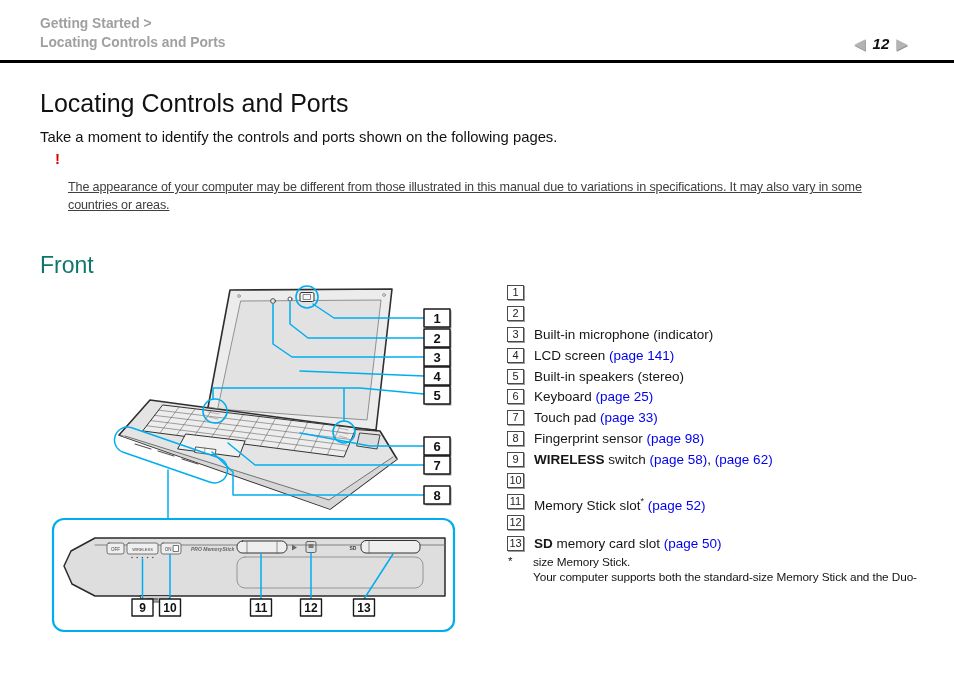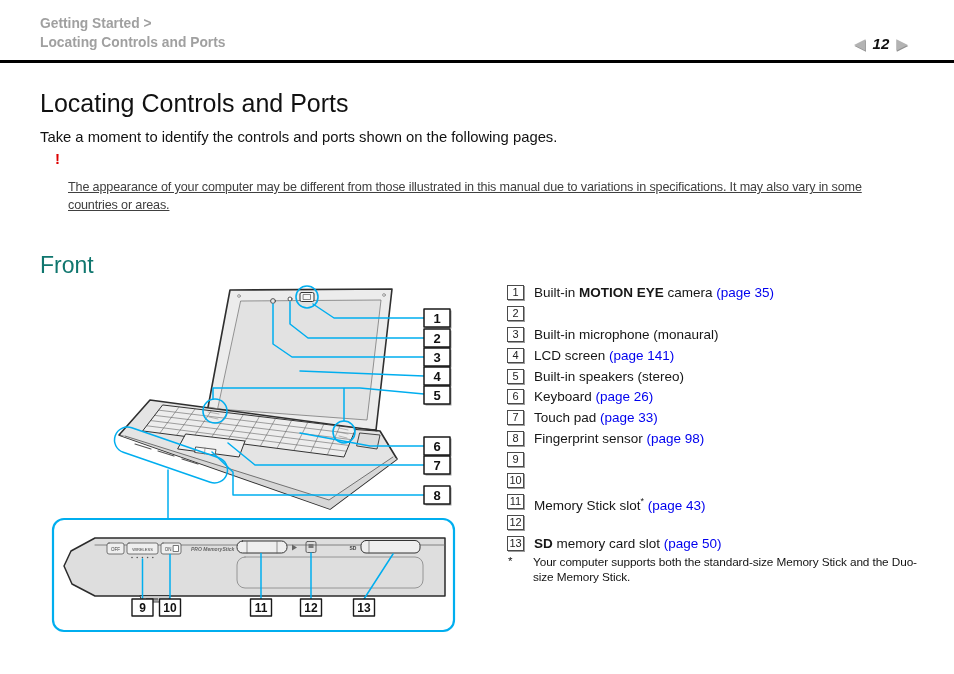--- a/index.html
+++ b/index.html
@@ -238,67 +238,67 @@
           <rect x="353.5" y="599" width="21" height="17" fill="#fff" stroke="#1a1a1a" stroke-width="1.4"></rect>
           <text x="364" y="611.8">13</text>
         </g>
     </g>
   </g>
 </svg>
 
 <div class="abs parts">
     <div class="part-row">
       <span class="numbox">1</span>
-      <span class="part-text"><span>Built-in </span><b>MOTION EYE</b><span> camera </span><a class="plink" href="#">(page 35)</a></span>
     </div>
     <div class="part-row">
       <span class="numbox">2</span>
     </div>
     <div class="part-row">
       <span class="numbox">3</span>
-      <span class="part-text"><span>Built-in microphone (monaural)</span></span>
+      <span class="part-text"><span>Built-in microphone (indicator)</span></span>
     </div>
     <div class="part-row">
       <span class="numbox">4</span>
       <span class="part-text"><span>LCD screen </span><a class="plink" href="#">(page 141)</a></span>
     </div>
     <div class="part-row">
       <span class="numbox">5</span>
       <span class="part-text"><span>Built-in speakers (stereo)</span></span>
     </div>
     <div class="part-row">
       <span class="numbox">6</span>
-      <span class="part-text"><span>Keyboard </span><a class="plink" href="#">(page 26)</a></span>
+      <span class="part-text"><span>Keyboard </span><a class="plink" href="#">(page 25)</a></span>
     </div>
     <div class="part-row">
       <span class="numbox">7</span>
       <span class="part-text"><span>Touch pad </span><a class="plink" href="#">(page 33)</a></span>
     </div>
     <div class="part-row">
       <span class="numbox">8</span>
       <span class="part-text"><span>Fingerprint sensor </span><a class="plink" href="#">(page 98)</a></span>
     </div>
     <div class="part-row">
       <span class="numbox">9</span>
+      <span class="part-text"><b>WIRELESS</b><span> switch </span><a class="plink" href="#">(page 58)</a><span>, </span><a class="plink" href="#">(page 62)</a></span>
     </div>
     <div class="part-row">
       <span class="numbox">10</span>
     </div>
     <div class="part-row">
       <span class="numbox">11</span>
-      <span class="part-text"><span>Memory Stick slot</span><sup>*</sup><span> </span><a class="plink" href="#">(page 43)</a></span>
+      <span class="part-text"><span>Memory Stick slot</span><sup>*</sup><span> </span><a class="plink" href="#">(page 52)</a></span>
     </div>
     <div class="part-row">
       <span class="numbox">12</span>
     </div>
     <div class="part-row">
       <span class="numbox">13</span>
       <span class="part-text"><b>SD</b><span> memory card slot </span><a class="plink" href="#">(page 50)</a></span>
     </div>
   </div>
 
 <div class="abs footnote">
   <div class="fnmark">*</div>
   <div class="fntext">
+    <div>size Memory Stick.</div>
     <div>Your computer supports both the standard-size Memory Stick and the Duo-</div>
-    <div>size Memory Stick.</div>
   </div>
 </div>
 
 </body></html>

